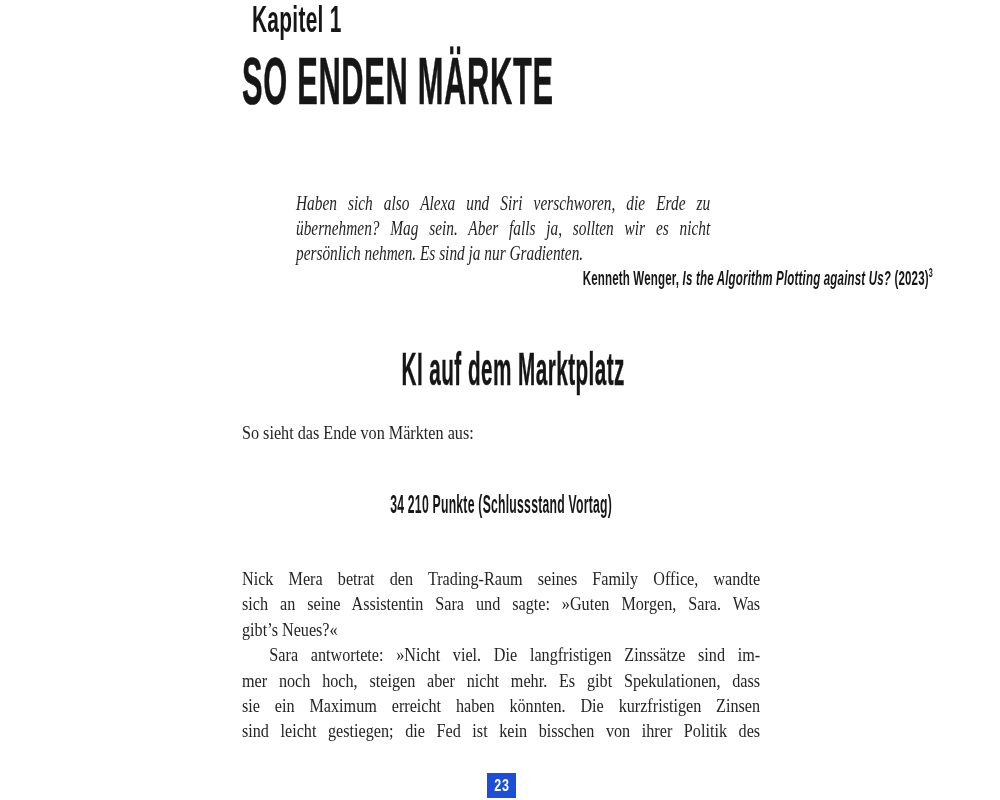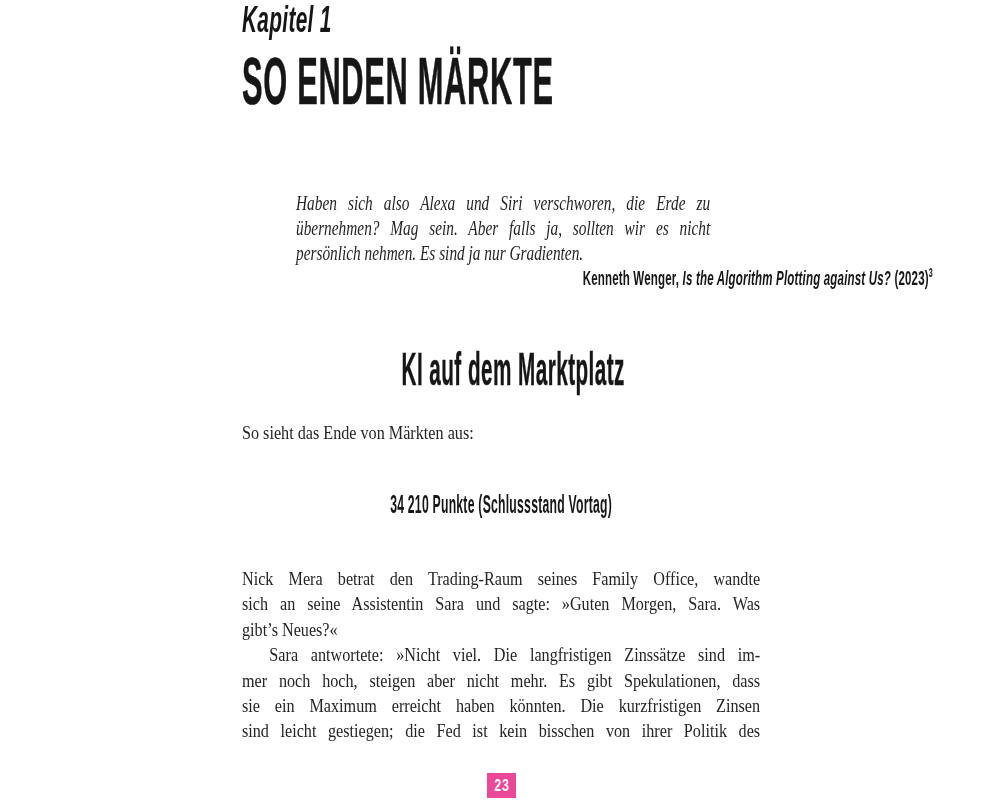--- a/index.html
+++ b/index.html
@@ -11,21 +11,21 @@
     overflow: hidden;
     font-family: "Liberation Serif", serif;
     color: #1e1e1e;
   }
   .condensed {
     font-family: "Liberation Sans", sans-serif;
     font-weight: 700;
     color: #161616;
   }
   
-  .chapter-label { position: absolute; left: 242px; top: 0; font-style: italic; }
+  .chapter-label { position: absolute; left: 252px; top: 0; }
   .chapter-label .scale {
     display: inline-block; font-size: 36px; line-height: 40px;
     transform: scaleX(0.58); transform-origin: left top; letter-spacing: 0.5px;
   }
   
   .chapter-title { position: absolute; left: 242px; top: 46px; }
   .chapter-title .scale {
     display: inline-block; font-size: 67px; line-height: 70px;
     transform: scaleX(0.46); transform-origin: left top; letter-spacing: 1.5px;
     -webkit-text-stroke: 0.6px #161616;
@@ -71,21 +71,21 @@
     position: absolute; left: 242px; top: 566px; width: 625px;
     transform: scaleX(0.829); transform-origin: left top;
     font-size: 19.5px; line-height: 25.4px; color: #242424;
   }
   .body-text .jline { text-align: justify; text-align-last: justify; }
   .body-text .jline.last { text-align-last: left; }
   .body-text .indent { text-indent: 33px; }
   
   .page-badge {
     position: absolute; left: 487px; top: 773px; width: 29px; height: 25px;
-    background: #ec4899; display: flex; align-items: center; justify-content: center;
+    background: #1d4ed8; display: flex; align-items: center; justify-content: center;
   }
   .page-badge .scale {
     display: inline-block; font-family: "Liberation Sans", sans-serif; font-weight: 700;
     font-size: 16px; color: #ffffff; transform: scaleX(0.78); transform-origin: center center;
     letter-spacing: 1px;
   }
 </style>
 </head>
 <body>
 

